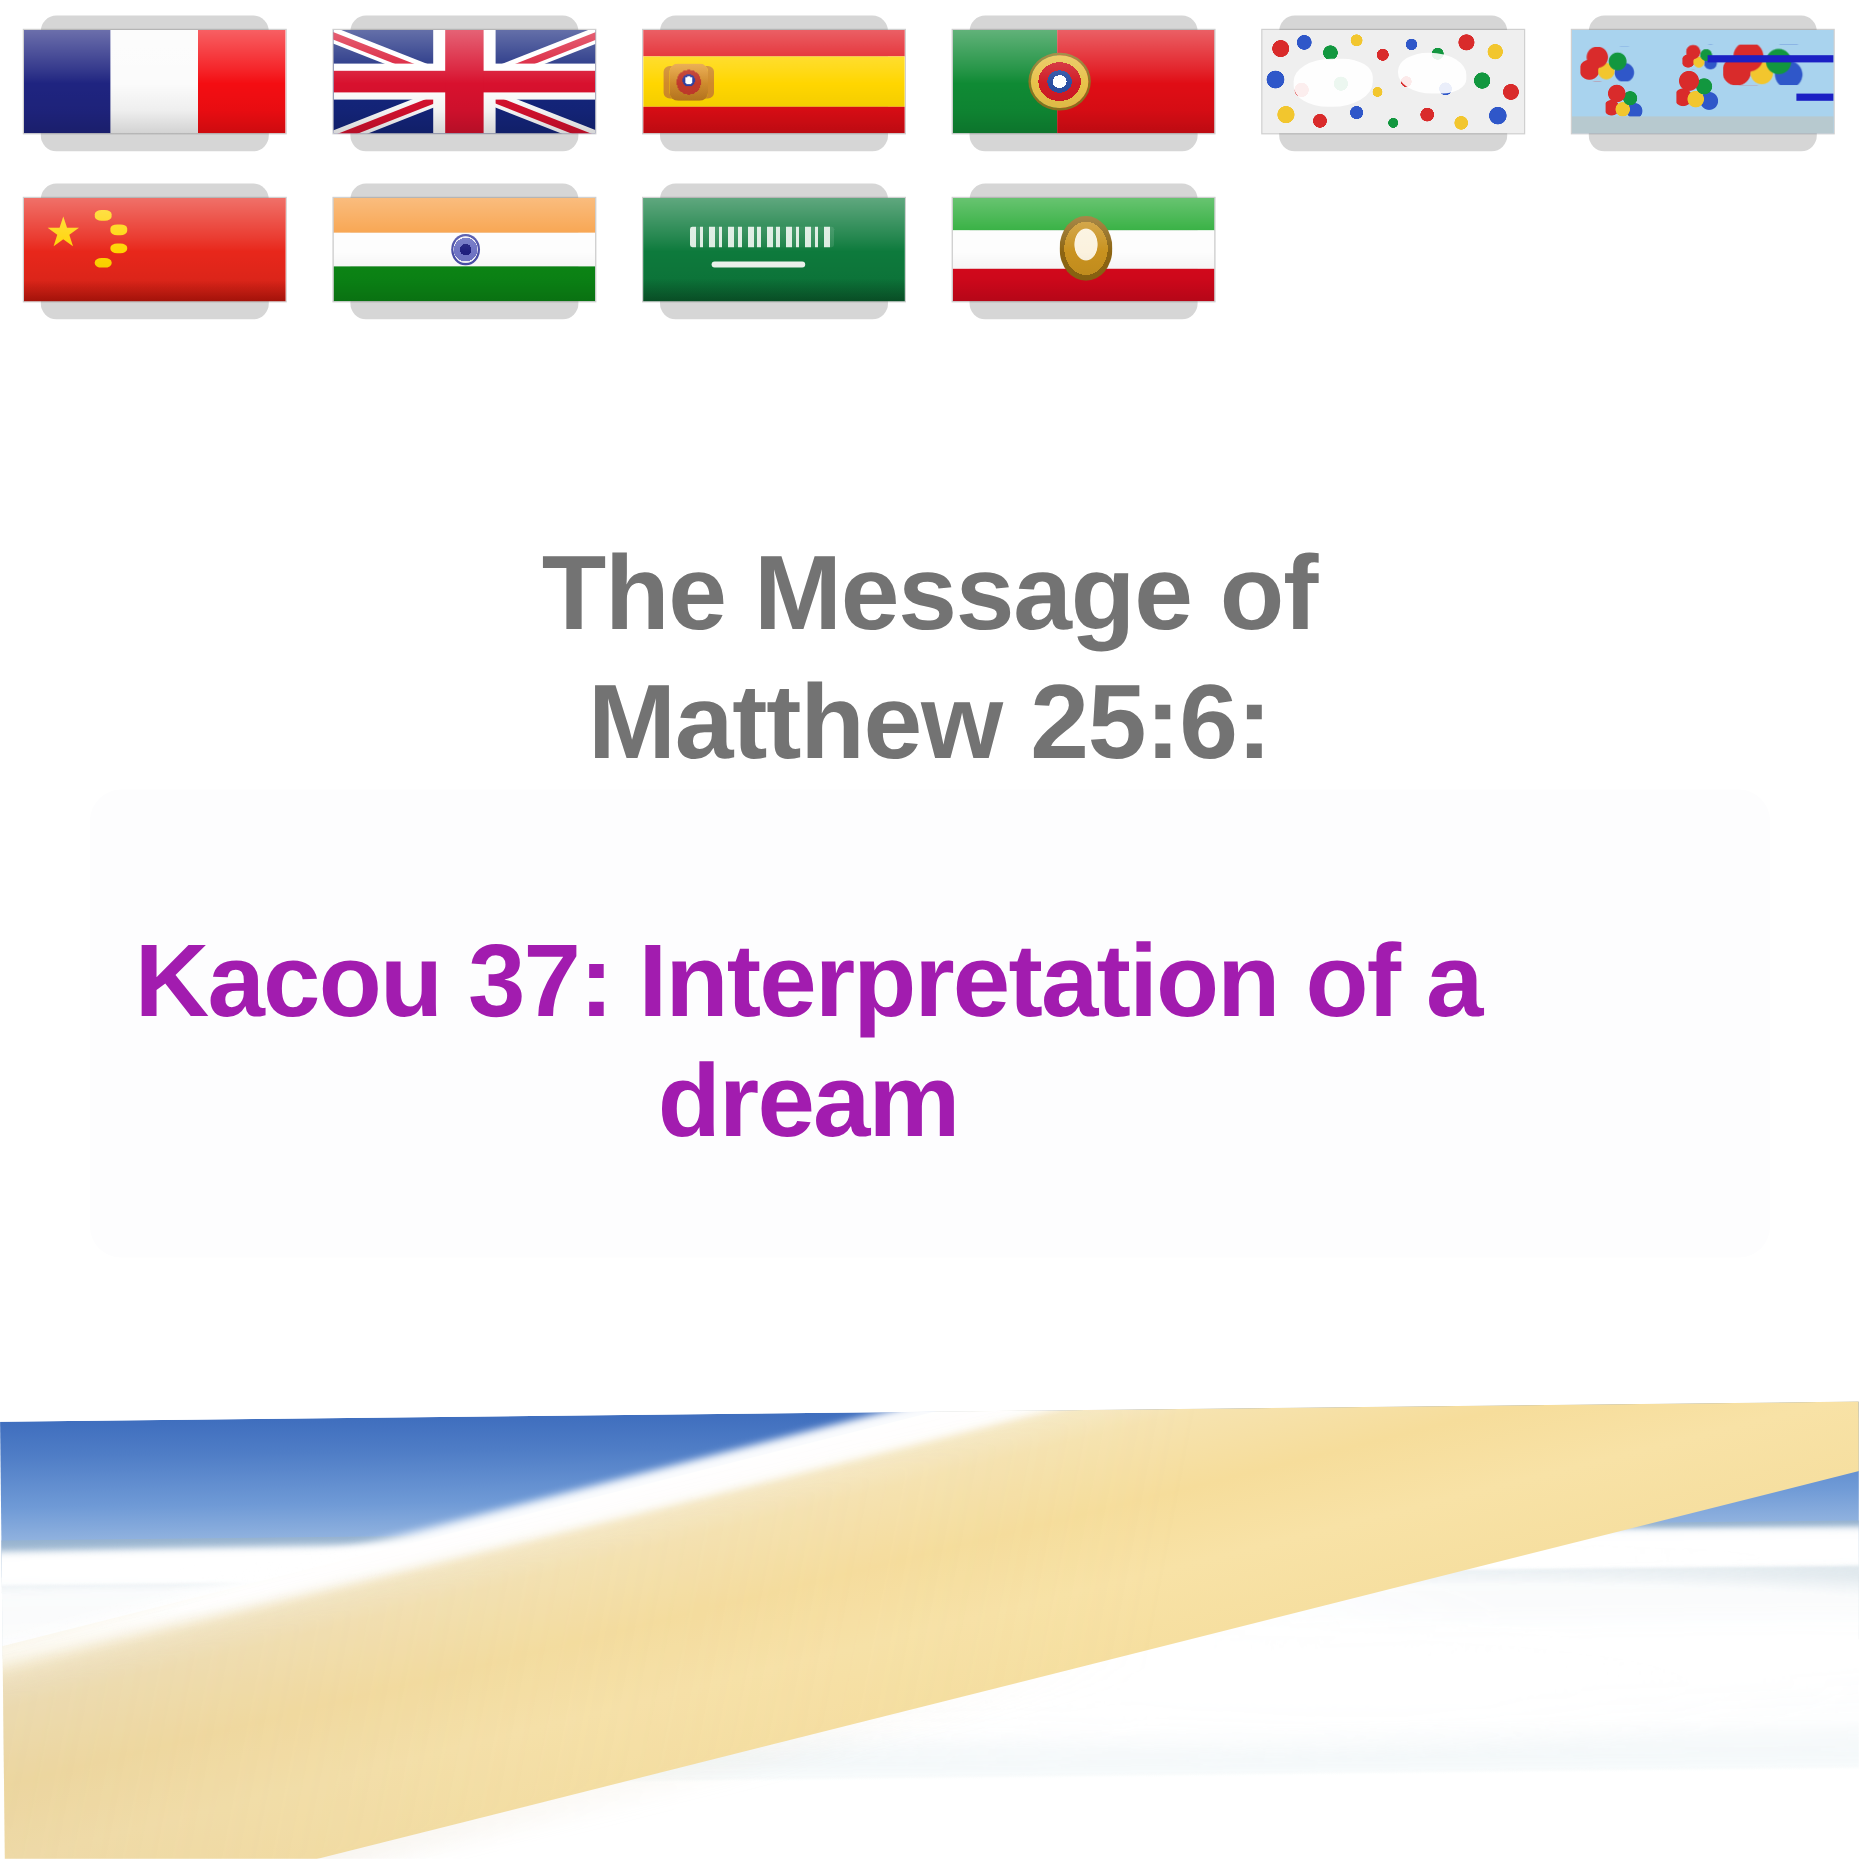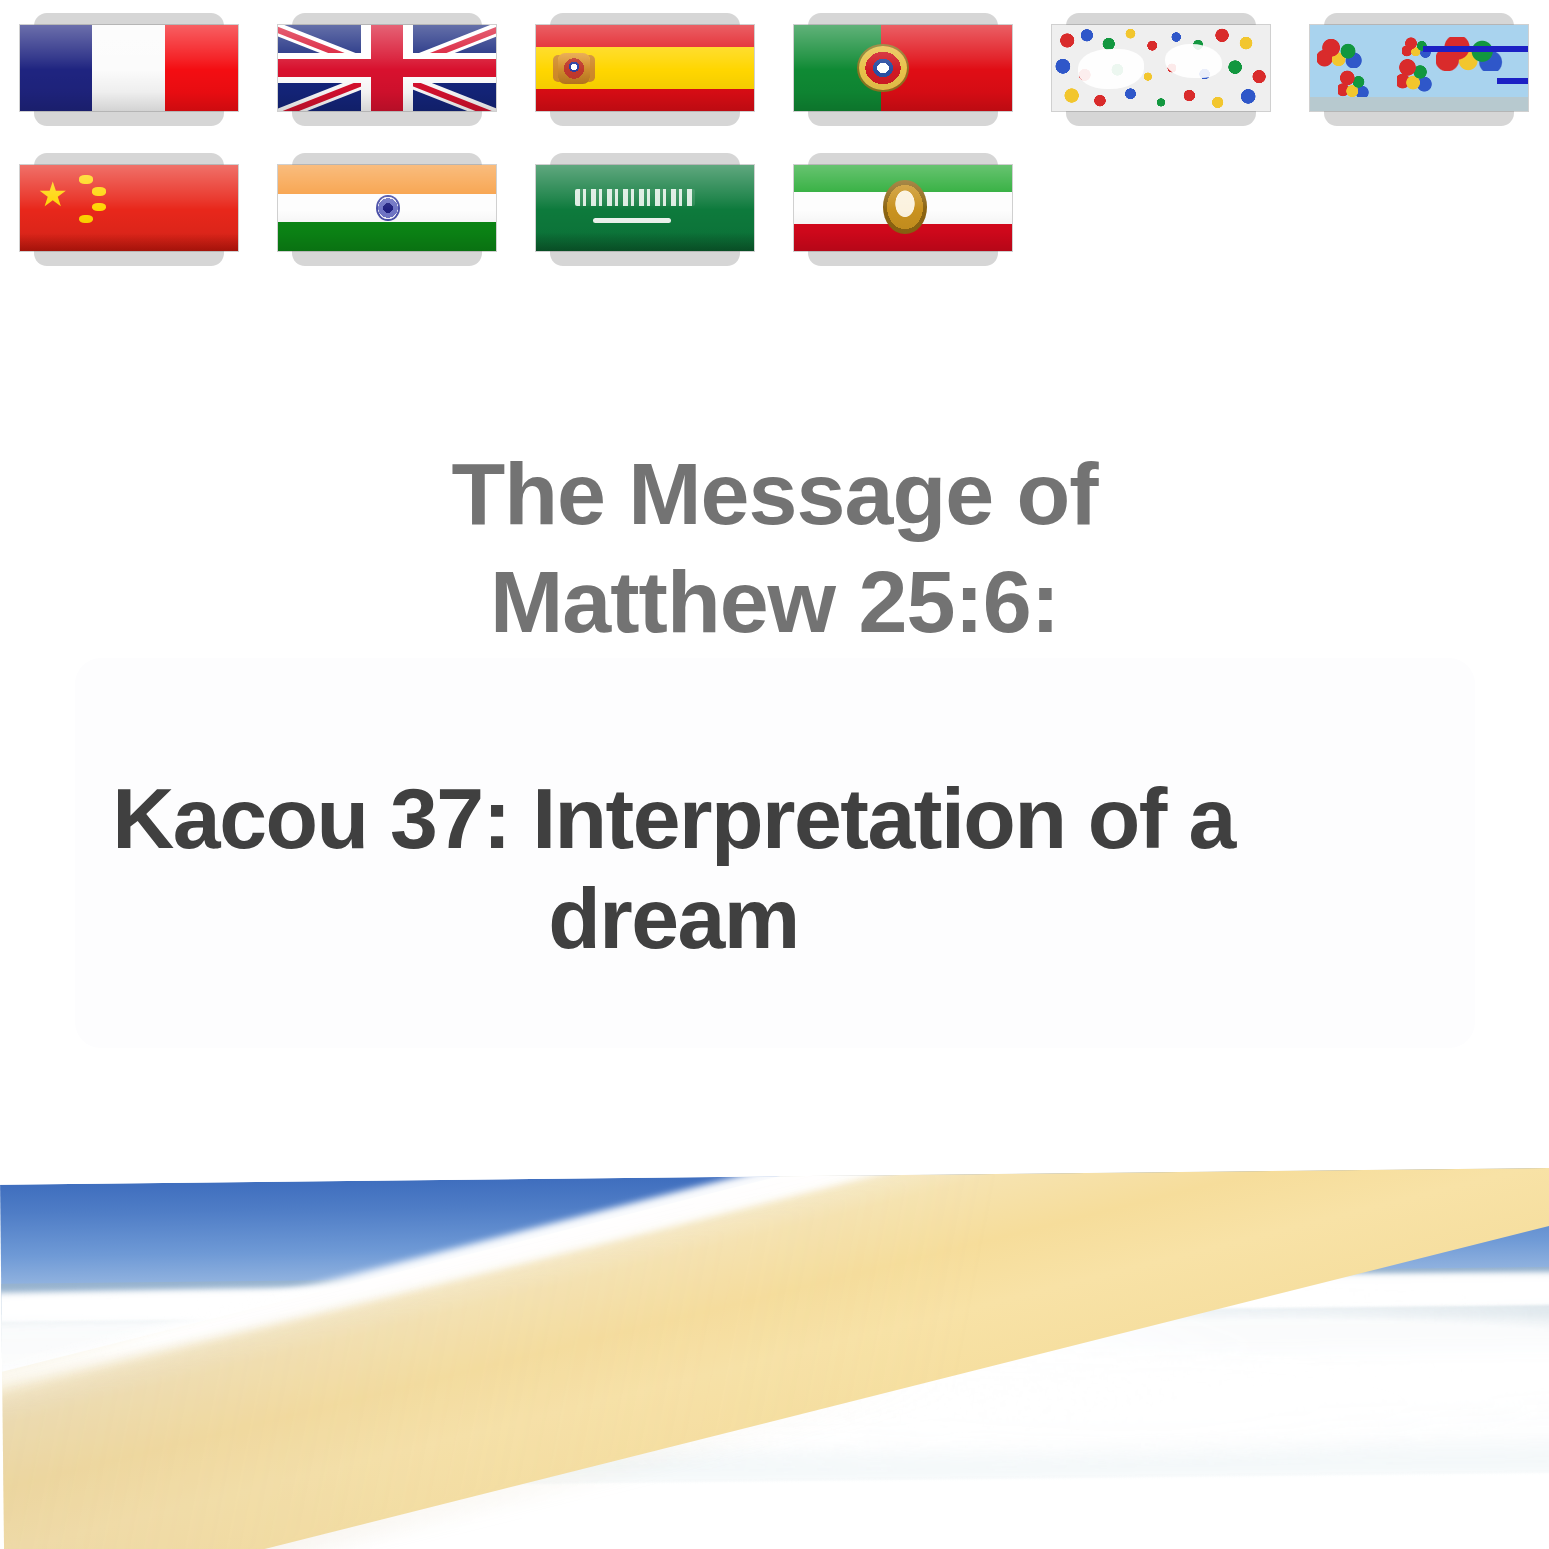--- a/index.html
+++ b/index.html
@@ -256,21 +256,21 @@
     line-height: 108px;
     letter-spacing: -1px;
     white-space: pre-line;
   }
   #subtitle-block {
     position: absolute;
     left: 0;
     top: 768px;
     width: 1347px;
     text-align: center;
-    color: #404040;
+    color: #a21caf;
     font-weight: bold;
     font-size: 86px;
     line-height: 100px;
     letter-spacing: -1.5px;
   }
 
   
   #beach-photo {
     position: absolute;
     left: 0;

